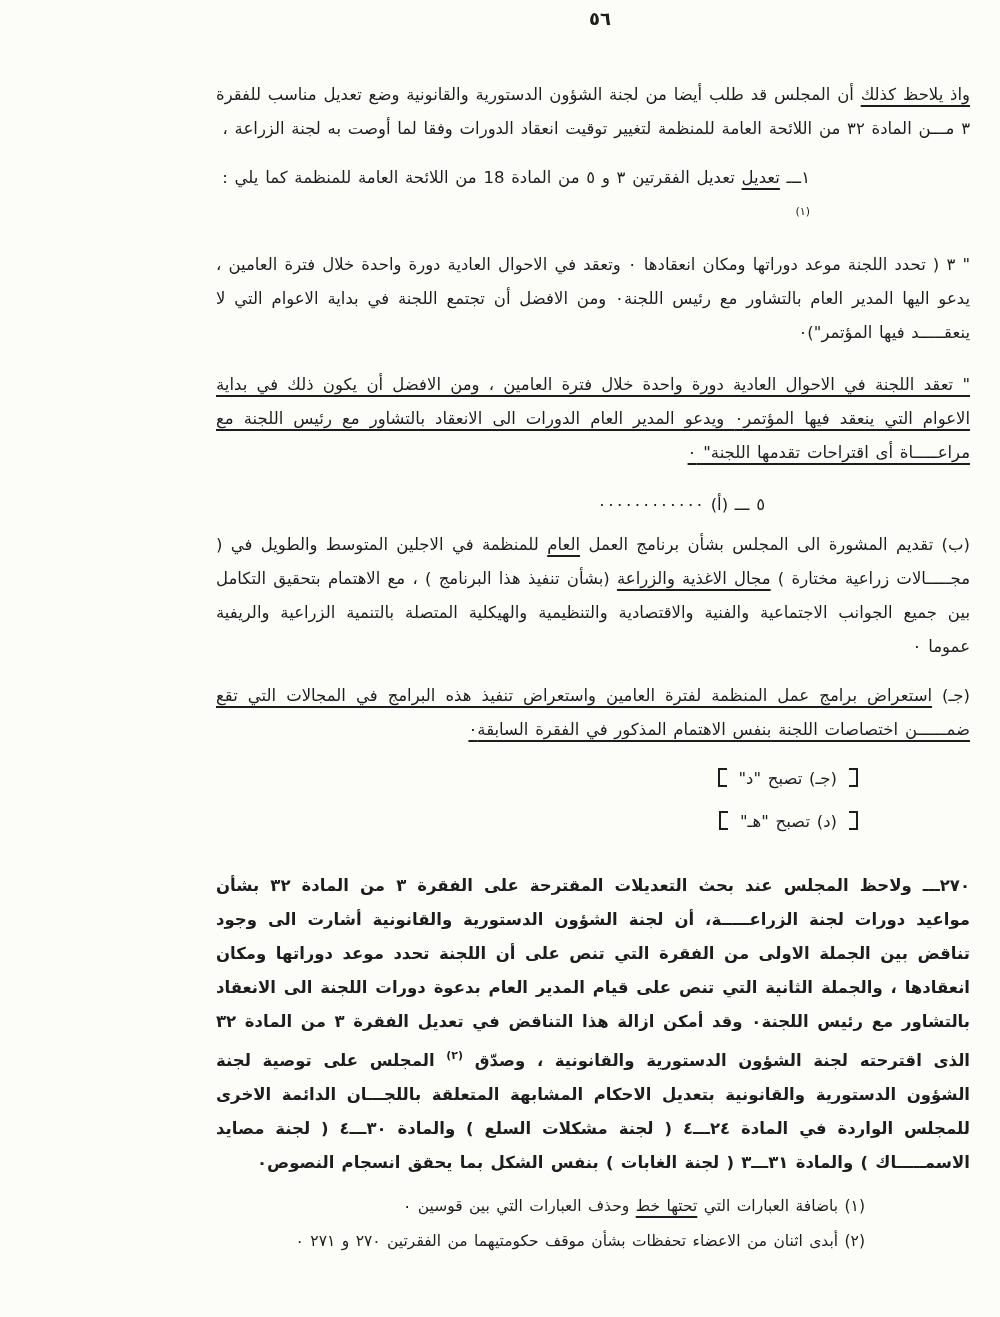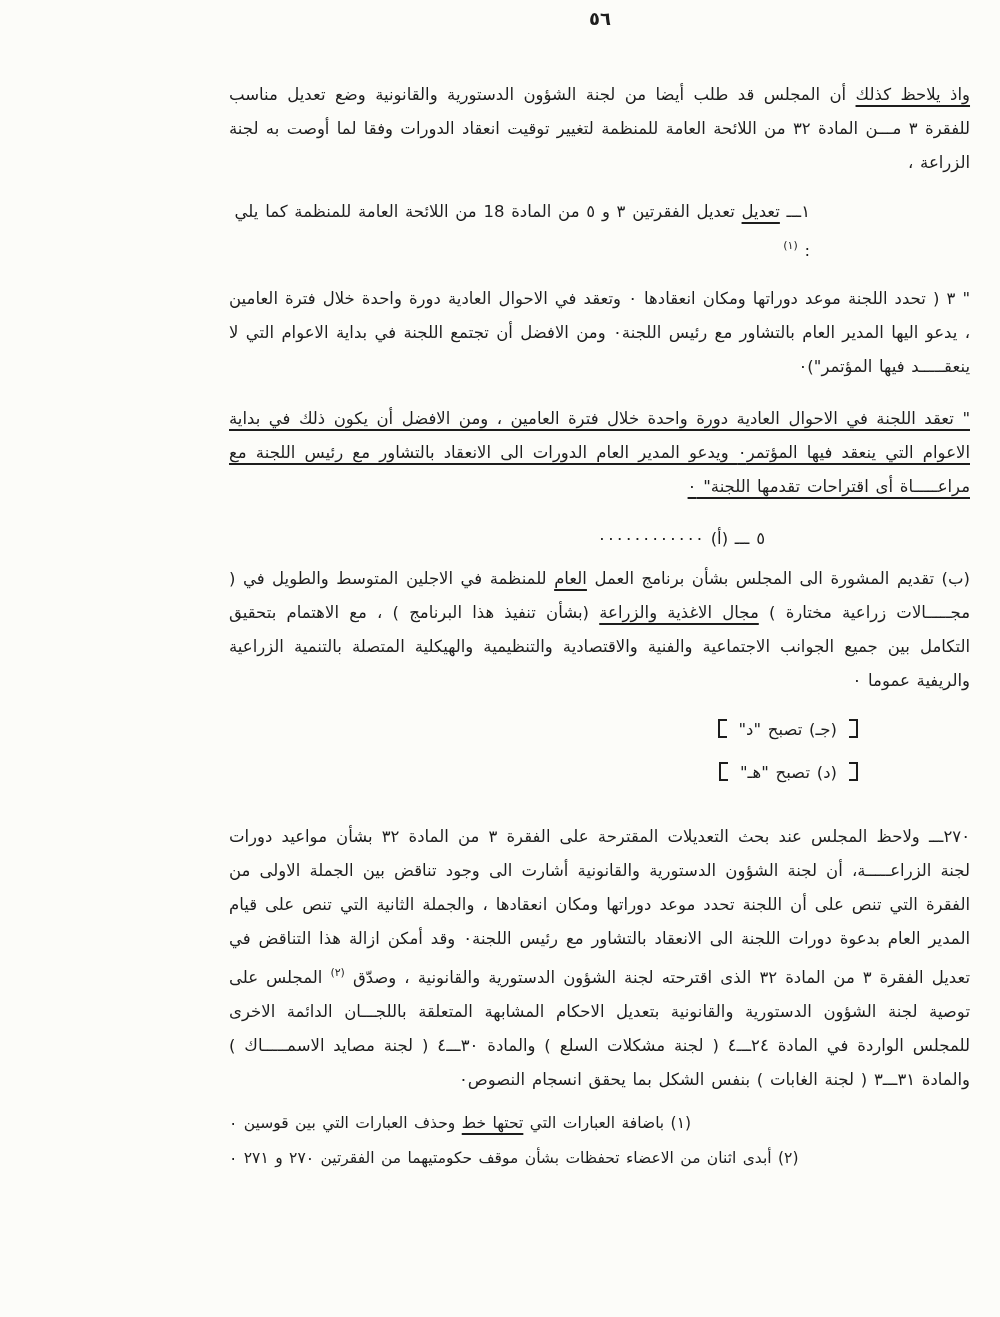--- a/index.html
+++ b/index.html
@@ -11,57 +11,58 @@
     font-family:"DejaVu Sans", sans-serif;
     direction:rtl;
     overflow:hidden;
   }
   .page { position:relative; width:800px; height:1317px; background:var(--paper); }
   .page-num-top {
     position:absolute; top:8px; left:0; right:0;
     text-align:center; font-size:18px; letter-spacing:3px; font-weight:bold;
   }
   .doc {
-    position:absolute; top:78px; right:30px; left:29px;
+    position:absolute; top:78px; right:30px; left:16px;
     font-size:16.5px; line-height:34px; word-spacing:1.5px;
   }
   .para { text-align:justify; margin-bottom:15px; }
   .k-quote { margin-bottom:18px; }
   .k-item1 { text-align:right; margin-right:160px; margin-bottom:14px; }
   .k-item5 { text-align:right; margin-right:205px; margin-bottom:6px; letter-spacing:2px; }
   .k-bracket { text-align:right; margin-right:100px; margin-bottom:9px; }
-  .k-p270 { margin-top:30px; margin-bottom:10px; }
+  .k-p270 { margin-top:30px; margin-bottom:10px;font-weight:bold; }
   .u { text-decoration:underline; text-underline-offset:5px; text-decoration-thickness:1.5px; }
   .sup { font-size:11px; vertical-align:7px; letter-spacing:0; }
   .brk {
     display:inline-block; width:9px; height:19px; vertical-align:-3px; margin:0 12px;
   }
   .brk-r { border:2px solid var(--ink); border-left:none; }
   .brk-l { border:2px solid var(--ink); border-right:none; }
   .footnotes { margin-top:10px; font-size:15.5px; line-height:33px; }
-  .k-footnote { text-align:left; margin-right:79px; margin-bottom:2px; }
+  .k-footnote { text-align:right; margin-right:105px; margin-bottom:2px; }
   .page-num-bottom {
     position:absolute; top:1236px; left:920px;
     direction:ltr; font-family:"DejaVu Serif", serif; font-size:16px;margin-left:24px;
   }
 </style>
 </head>
 <body>
 
 <div class="page">
   <div class="page-num-top">٥٦</div>
 
   <div class="doc">
     <div id="blocks">
         <p class="para k-body"><span class="seg u">واذ يلاحظ كذلك</span><span class="seg"> أن المجلس قد طلب أيضا من لجنة الشؤون الدستورية والقانونية وضع تعديل مناسب للفقرة ٣ مـــن المادة ٣٢ من اللائحة العامة للمنظمة لتغيير توقيت انعقاد الدورات وفقا لما أوصت به لجنة الزراعة ،</span></p>
         <p class="para k-item1"><span class="seg">١ـــ </span><span class="seg u">تعديل</span><span class="seg"> تعديل الفقرتين ٣ و ٥ من المادة 18 من اللائحة العامة للمنظمة كما يلي : </span><span class="seg sup">(١)</span></p>
         <p class="para k-quote"><span class="seg">" ٣ ( تحدد اللجنة موعد دوراتها ومكان انعقادها ٠ وتعقد في الاحوال العادية دورة واحدة خلال فترة العامين ، يدعو اليها المدير العام بالتشاور مع رئيس اللجنة٠ ومن الافضل أن تجتمع اللجنة في بداية الاعوام التي لا ينعقـــــد فيها المؤتمر")٠</span></p>
         <p class="para k-quote"><span class="seg u">" تعقد اللجنة في الاحوال العادية دورة واحدة خلال فترة العامين ، ومن الافضل أن يكون ذلك في بداية الاعوام التي ينعقد فيها المؤتمر٠ ويدعو المدير العام الدورات الى الانعقاد بالتشاور مع رئيس اللجنة مع مراعـــــاة أى اقتراحات تقدمها اللجنة" ٠</span></p>
         <p class="para k-item5"><span class="seg">٥ ـــ (أ) ٠٠٠٠٠٠٠٠٠٠٠٠</span></p>
         <p class="para k-body"><span class="seg">(ب) تقديم المشورة الى المجلس بشأن برنامج العمل </span><span class="seg u">العام</span><span class="seg"> للمنظمة في الاجلين المتوسط والطويل في ( مجـــــالات زراعية مختارة ) </span><span class="seg u">مجال الاغذية والزراعة</span><span class="seg"> (بشأن تنفيذ هذا البرنامج ) ، مع الاهتمام بتحقيق التكامل بين جميع الجوانب الاجتماعية والفنية والاقتصادية والتنظيمية والهيكلية المتصلة بالتنمية الزراعية والريفية عموما ٠</span></p>
+        <p class="para k-body"><span class="seg">(جـ) </span><span class="seg u">استعراض برامج عمل المنظمة لفترة العامين واستعراض تنفيذ هذه البرامج في المجالات التي تقع ضمــــــن اختصاصات اللجنة بنفس الاهتمام المذكور في الفقرة السابقة٠</span></p>
         <p class="para k-bracket"><span class="brk brk-r"></span><span class="seg">(جـ) تصبح "د"</span><span class="brk brk-l"></span></p>
         <p class="para k-bracket"><span class="brk brk-r"></span><span class="seg">(د) تصبح "هـ"</span><span class="brk brk-l"></span></p>
         <p class="para k-p270"><span class="seg">٢٧٠ـــ  ولاحظ المجلس عند بحث التعديلات المقترحة على الفقرة ٣ من المادة ٣٢ بشأن مواعيد دورات لجنة الزراعـــــة، أن لجنة الشؤون الدستورية والقانونية أشارت الى وجود تناقض بين الجملة الاولى من الفقرة التي تنص على أن اللجنة تحدد موعد دوراتها ومكان انعقادها ، والجملة الثانية التي تنص على قيام المدير العام بدعوة دورات اللجنة الى الانعقاد بالتشاور مع رئيس اللجنة٠ وقد أمكن ازالة هذا التناقض في تعديل الفقرة ٣ من المادة ٣٢ الذى اقترحته لجنة الشؤون الدستورية والقانونية ، وصدّق </span><span class="seg sup">(٢)</span><span class="seg"> المجلس على توصية لجنة الشؤون الدستورية والقانونية بتعديل الاحكام المشابهة المتعلقة باللجـــان الدائمة الاخرى للمجلس الواردة في المادة ٢٤ـــ٤ ( لجنة مشكلات السلع ) والمادة ٣٠ـــ٤ ( لجنة مصايد الاسمـــــاك ) والمادة ٣١ـــ٣ ( لجنة الغابات ) بنفس الشكل بما يحقق انسجام النصوص٠</span></p>
       </div>
     <div class="footnotes" id="footnotes">
         <p class="para k-footnote"><span class="seg">(١) باضافة العبارات التي </span><span class="seg u">تحتها خط</span><span class="seg"> وحذف العبارات التي بين قوسين ٠</span></p>
         <p class="para k-footnote"><span class="seg">(٢) أبدى اثنان من الاعضاء تحفظات بشأن موقف حكومتيهما من الفقرتين ٢٧٠ و ٢٧١ ٠</span></p>
       </div>
   </div>
 

